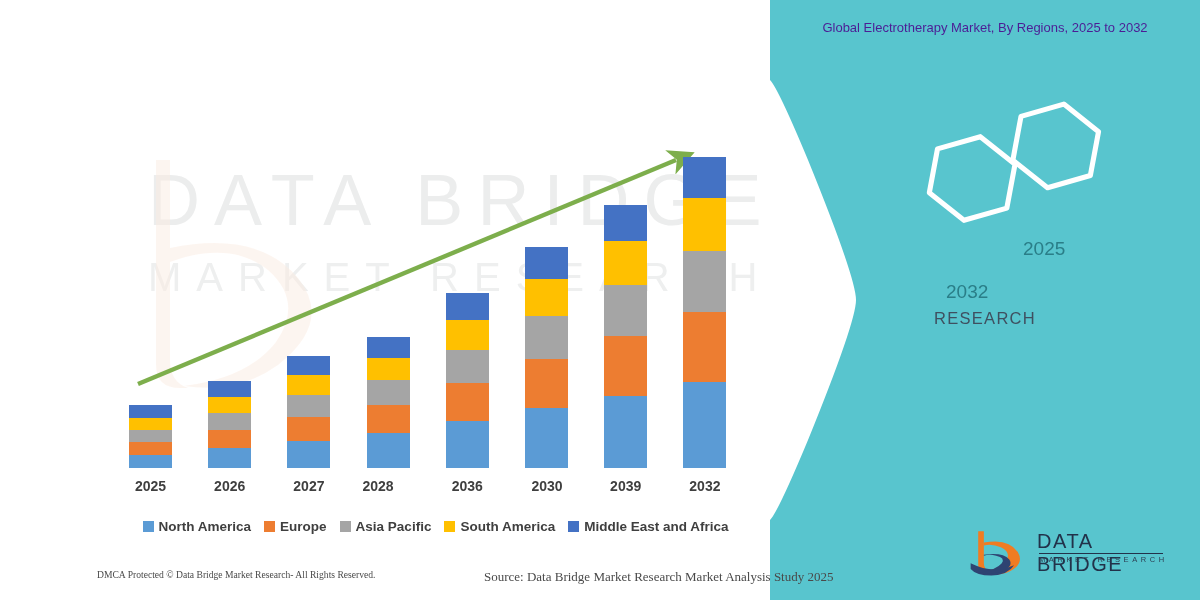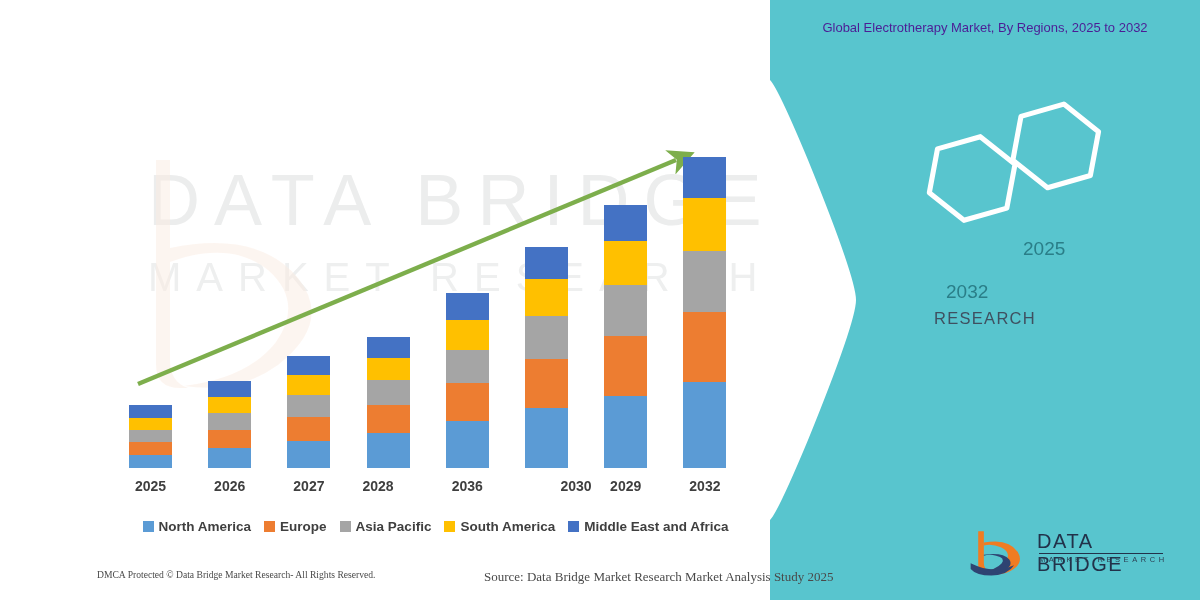--- a/index.html
+++ b/index.html
@@ -223,22 +223,22 @@
           <div class="seg" style="background: rgb(68, 114, 196); height: 41px; bottom: 270px;"></div>
         </div>
       </div>
 
     <div id="xaxis">
         <div class="axis-label" style="left: 110.5px;">2025</div>
         <div class="axis-label" style="left: 189.7px;">2026</div>
         <div class="axis-label" style="left: 268.9px;">2027</div>
         <div class="axis-label" style="left: 338px;">2028</div>
         <div class="axis-label" style="left: 427.3px;">2036</div>
-        <div class="axis-label" style="left: 536px;">2030</div>
-        <div class="axis-label" style="left: 585.7px;">2029</div>
+        <div class="axis-label" style="left: 507px;">2030</div>
+        <div class="axis-label" style="left: 585.7px;">2039</div>
         <div class="axis-label" style="left: 664.9px;">2032</div>
       </div>
 
     <div class="legend" id="legend">
         <div class="legend-item">
           <span class="legend-swatch" style="background: rgb(91, 155, 213);"></span>
           <span class="legend-text">North America</span>
         </div>
         <div class="legend-item">
           <span class="legend-swatch" style="background: rgb(237, 125, 49);"></span>

